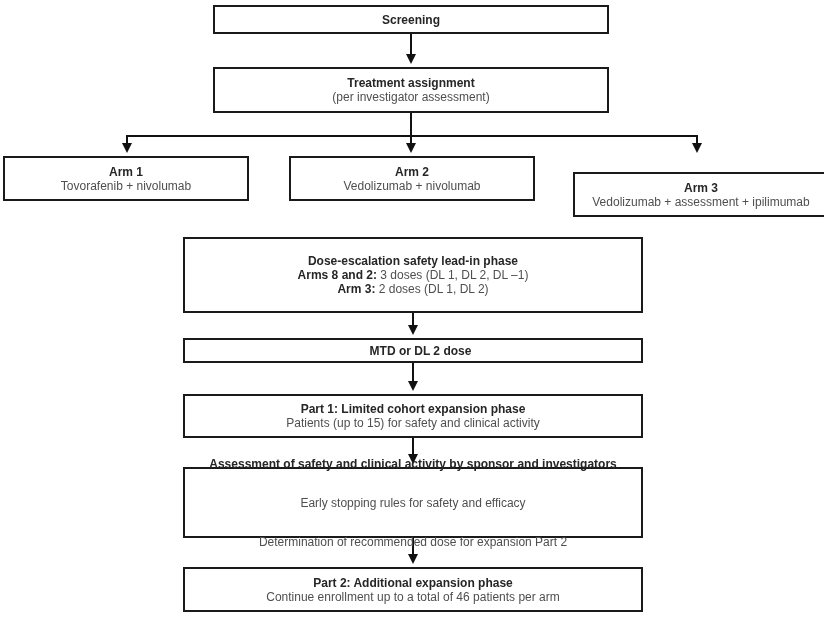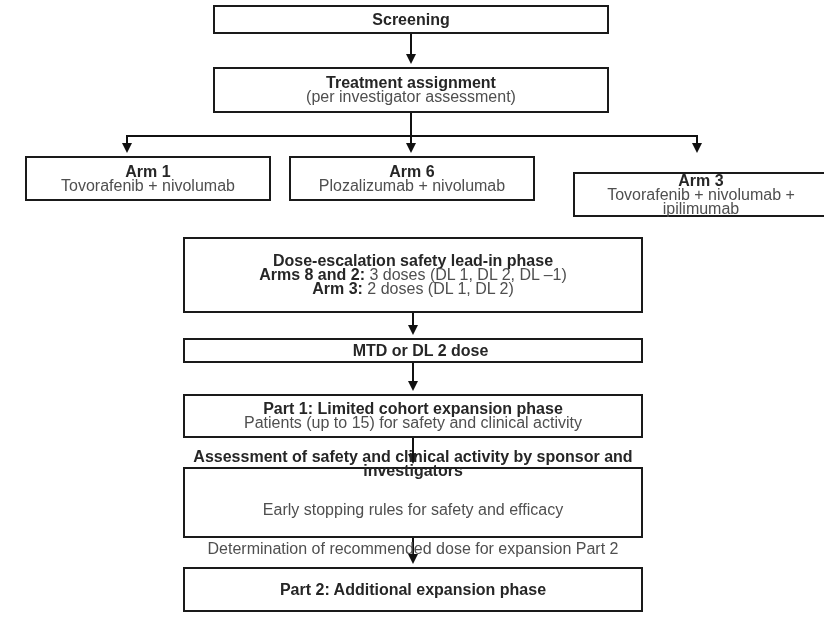--- a/index.html
+++ b/index.html
@@ -8,21 +8,21 @@
     --body:#4f4f4f;
     --arrow:#111111;
     --bg:#ffffff;
   }
   html,body{margin:0;padding:0;background:var(--bg);}
   .canvas{
     position:relative;
     width:824px;height:618px;
     background:var(--bg);
     font-family:"Liberation Sans", sans-serif;
-    font-size:16px;
+    font-size:12px;
     line-height:14px;
     overflow:hidden;
   }
   .arrows{position:absolute;left:0;top:0;width:824px;height:618px;}
   .box{
     position:absolute;
     box-sizing:border-box;
     border:2px solid var(--border);
     background:var(--bg);
     display:flex;
@@ -68,33 +68,33 @@
 
   <div class="box" style="left:213px;top:5px;width:396px;height:29px;">
     <div class="title">Screening</div>
   </div>
 
   <div class="box" style="left:213px;top:67px;width:396px;height:46px;">
     <div class="title">Treatment assignment</div>
     <div class="sub">(per investigator assessment)</div>
   </div>
 
-  <div class="box" style="left:3px;top:156px;width:246px;height:45px;margin-left:22px;">
+  <div class="box" style="left:3px;top:156px;width:246px;height:45px;">
     <div class="title">Arm 1</div>
     <div class="sub">Tovorafenib + nivolumab</div>
   </div>
 
   <div class="box" style="left:289px;top:156px;width:246px;height:45px;">
-    <div class="title">Arm 6</div>
-    <div class="sub">Plozalizumab + nivolumab</div>
+    <div class="title">Arm 2</div>
+    <div class="sub">Vedolizumab + nivolumab</div>
   </div>
 
   <div class="box" style="left:573px;top:172px;width:256px;height:45px;">
     <div class="title">Arm 3</div>
-    <div class="sub">Tovorafenib + nivolumab + ipilimumab</div>
+    <div class="sub">Vedolizumab + assessment + ipilimumab</div>
   </div>
 
   <div class="box" style="left:183px;top:237px;width:460px;height:76px;">
     <div class="title">Dose-escalation safety lead-in phase</div>
     <div class="line"><span class="bld">Arms 8 and 2:</span><span> 3 doses (DL 1, DL 2, DL –1)</span></div>
     <div class="line"><span class="bld">Arm 3:</span><span> 2 doses (DL 1, DL 2)</span></div>
   </div>
 
   <div class="box" style="left:183px;top:338px;width:460px;height:25px;padding-left:15px;">
     <div class="title">MTD or DL 2 dose</div>
@@ -106,15 +106,16 @@
   </div>
 
   <div class="box" style="left:183px;top:467px;width:460px;height:71px;gap:25px;">
     <div class="title">Assessment of safety and clinical activity by sponsor and investigators</div>
     <div class="sub">Early stopping rules for safety and efficacy</div>
     <div class="sub">Determination of recommended dose for expansion Part 2</div>
   </div>
 
   <div class="box" style="left:183px;top:567px;width:460px;height:45px;">
     <div class="title">Part 2: Additional expansion phase</div>
+    <div class="sub">Continue enrollment up to a total of 46 patients per arm</div>
   </div>
 
 </div>
 
 </body></html>

